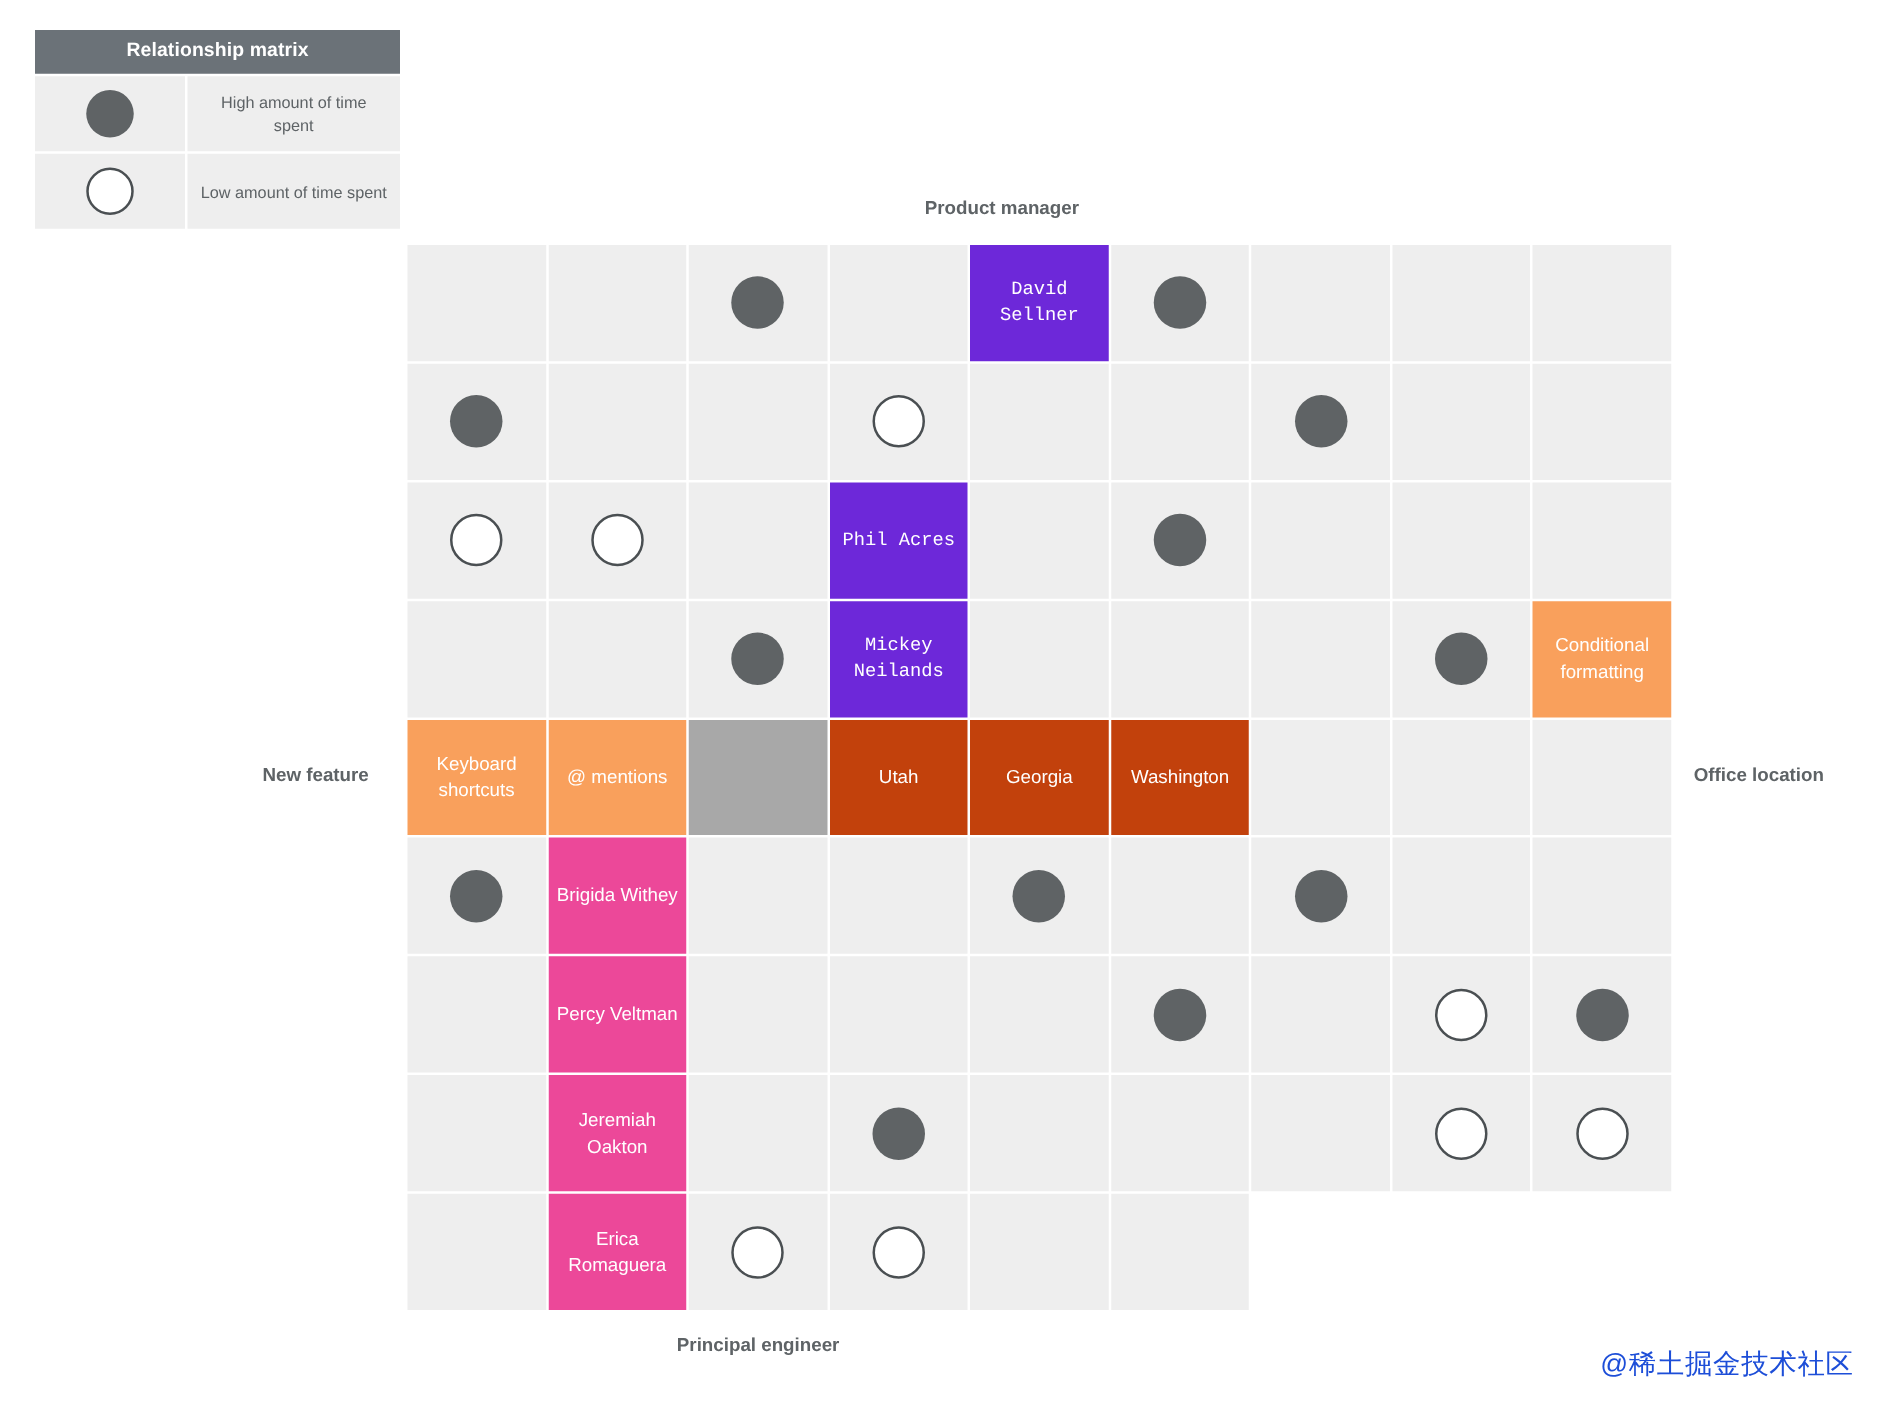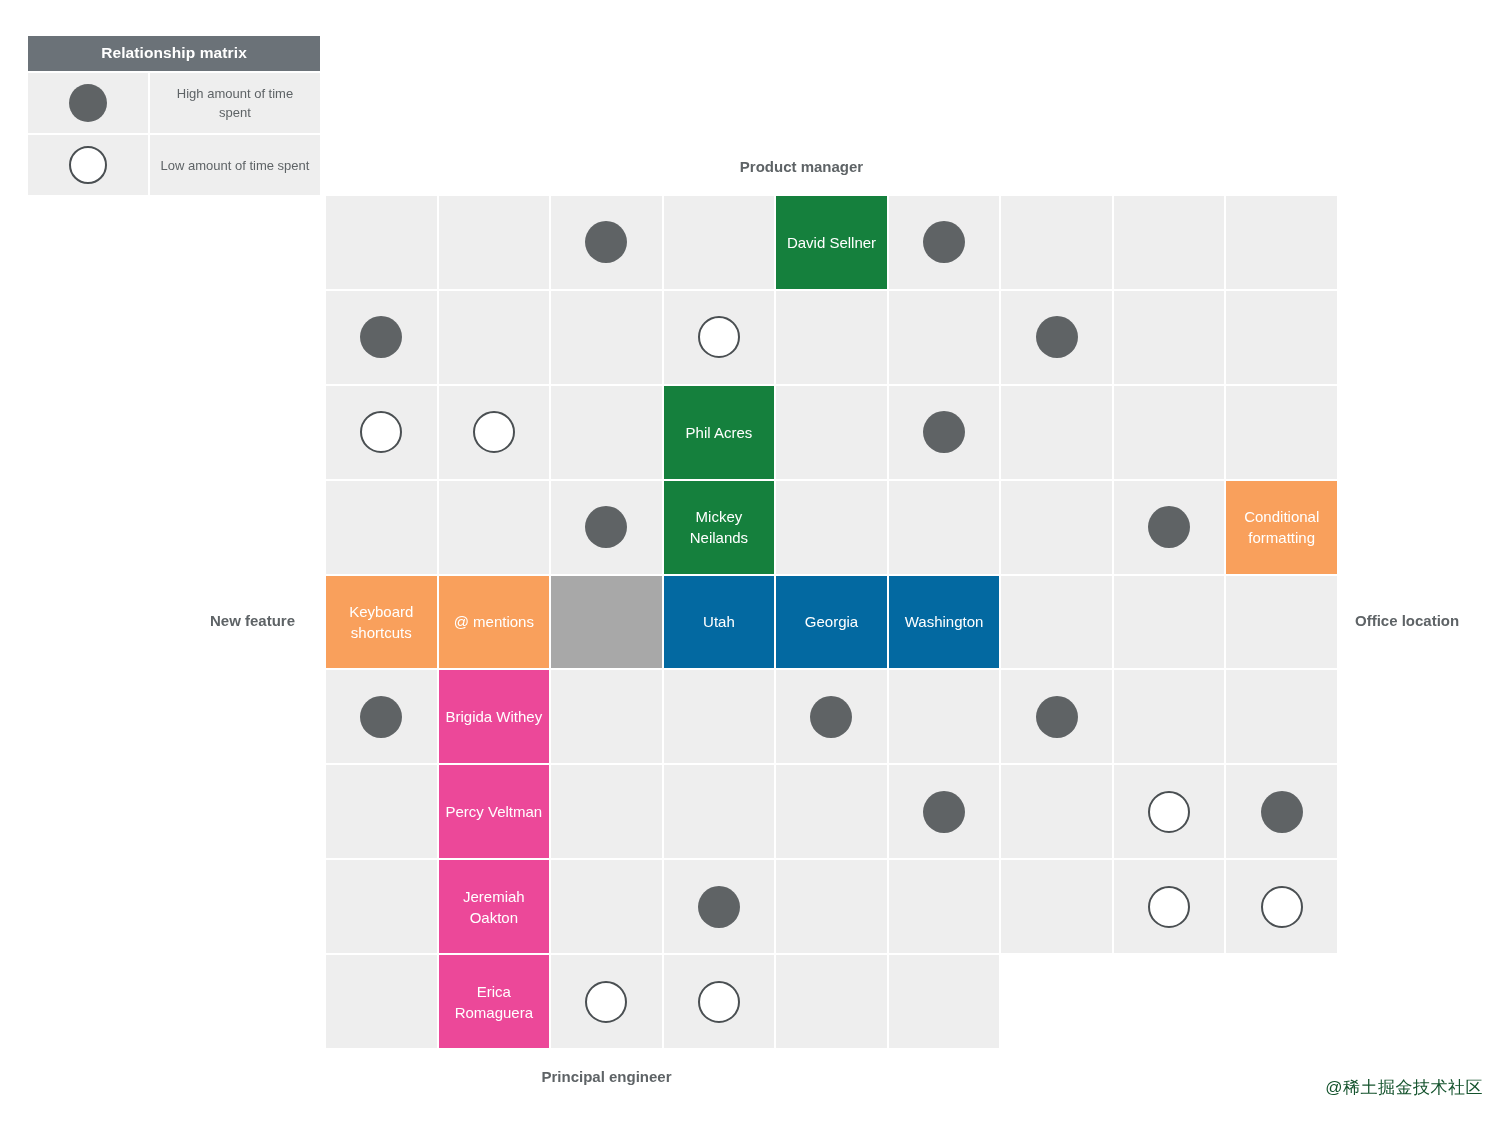--- a/index.html
+++ b/index.html
@@ -14,21 +14,21 @@
     position: relative;
     overflow: hidden;
     font-family: "Liberation Sans", sans-serif;
     -webkit-font-smoothing: antialiased;
   }
 
   
   #legend {
     position: absolute;
     left: 28px;
-    top: 36px;
+    top: 24px;
     width: 292px;
     border-collapse: separate;
     border-spacing: 0;
   }
   #legend .legend-title {
     background: #6b7278;
     color: #ffffff;
     font-size: 15.5px;
     font-weight: bold;
     text-align: center;
@@ -128,39 +128,39 @@
     box-sizing: border-box;
     position: relative;
   }
   .cell.label {
     color: #ffffff;
     font-size: 15px;
     line-height: 21px;
     text-align: center;
     padding: 4px 6px;
   }
-  .cell.lbl-blue   { background: #15803d; }
+  .cell.lbl-blue   { background: #6d28d9; font-family: Liberation Mono, monospace; }
   .cell.lbl-teal   { background: #ec4899; }
   .cell.lbl-orange { background: #f9a05c; }
-  .cell.lbl-red    { background: #0369a1; }
+  .cell.lbl-red    { background: #c2410c; }
   .cell.lbl-center { background: #a8a8a8; }
 
   .cell .dot {
     width: 42px;
     height: 42px;
   }
   .cell .dot.low { border-width: 2px; }
 
   
   #watermark {
     position: absolute;
     right: 28px;
     top: 1076px;
-    color: #14532d;
-    font-size: 17px;
+    color: #1d4ed8;
+    font-size: 22px;
     white-space: nowrap;
     letter-spacing: .5px;
   }
 </style>
 </head>
 <body>
 
 <div id="legend">
   <div class="legend-title">Relationship matrix</div>
 

